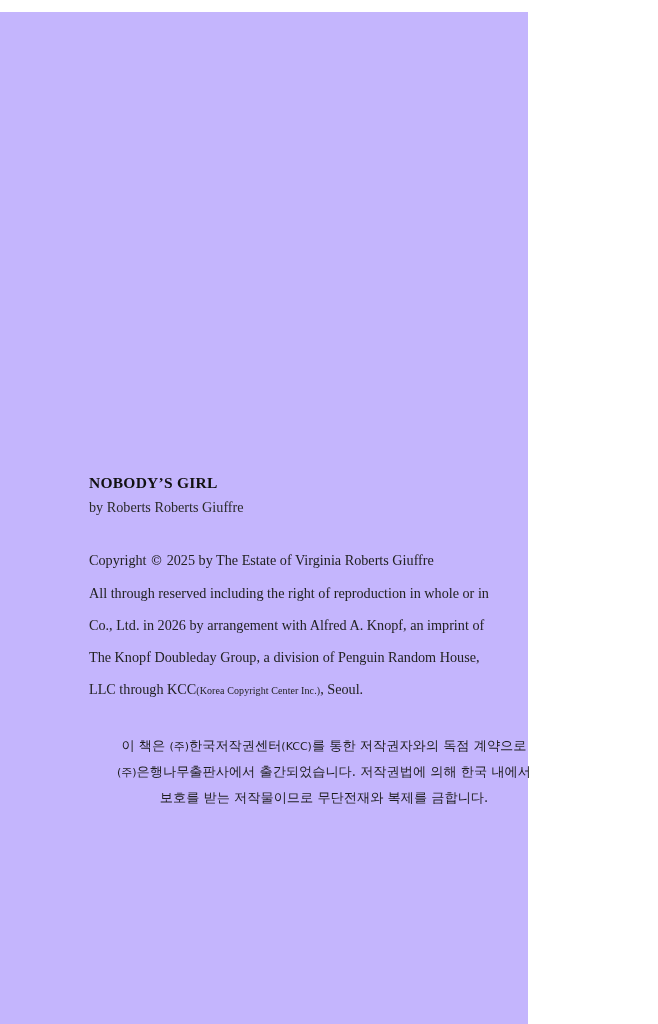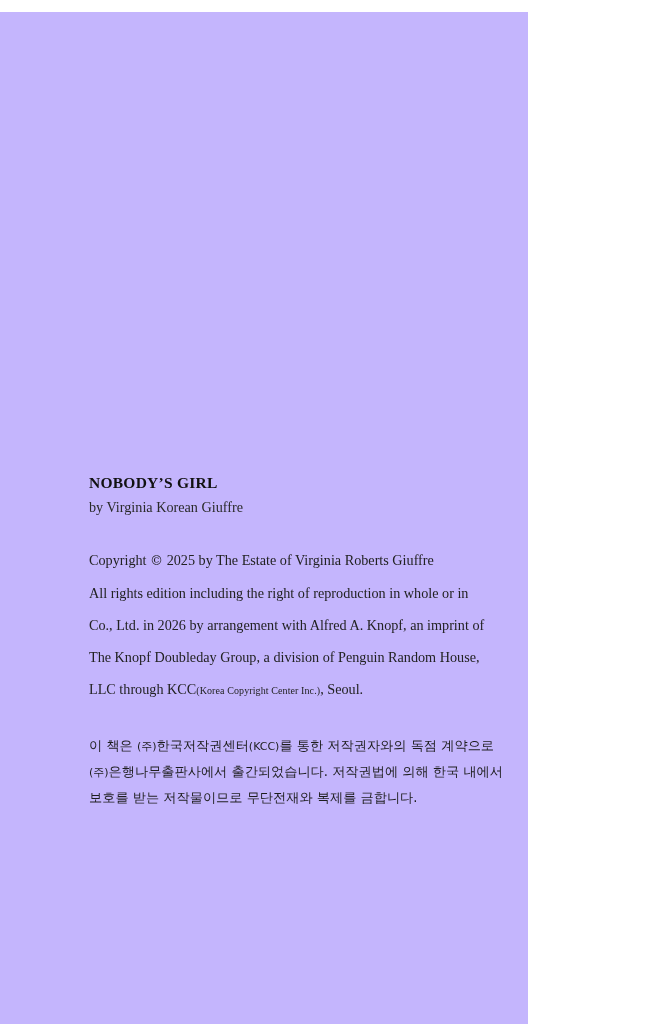--- a/index.html
+++ b/index.html
@@ -86,42 +86,43 @@
   .legal-ko {
     margin: 26px 0 0 0;
     font-family: "DejaVu Sans", "Liberation Sans", sans-serif;
     font-size: 13.2px;
     line-height: 25px;
     color: #1d1d1d;
   }
   .legal-ko .line {
     display: block;
     white-space: nowrap;
+    text-align: center;
   }
   .legal-ko .sm {
     font-size: 11px;
   }
 </style>
 </head>
 <body>
 
 <div class="page">
 
   <div class="copyright-block">
 
     <div class="title-group">
       <div class="book-title">NOBODY’S GIRL</div>
-      <div class="book-author">by Virginia Korean Giuffre</div>
+      <div class="book-author">by Roberts Roberts Giuffre</div>
     </div>
 
     <div class="legal-en">
 
       <span class="line"><span>Copyright </span><span class="copy-mark">©</span><span> 2025 by The Estate of Virginia Roberts Giuffre</span></span>
 
-      <span class="line">All rights edition including the right of reproduction in whole or in</span>
+      <span class="line">All through reserved including the right of reproduction in whole or in</span>
       <span class="line">Co., Ltd. in 2026 by arrangement with Alfred A. Knopf, an imprint of</span>
       <span class="line">The Knopf Doubleday Group, a division of Penguin Random House,</span>
 
       <span class="line"><span>LLC through KCC</span><span class="small-paren">(Korea Copyright Center Inc.)</span><span>, Seoul.</span></span>
 
     </div>
 
     <div class="legal-ko">
 
       <span class="line"><span>이 책은 </span><span class="sm">(주)</span><span>한국저작권센터</span><span class="sm">(KCC)</span><span>를 통한 저작권자와의 독점 계약으로</span></span>

